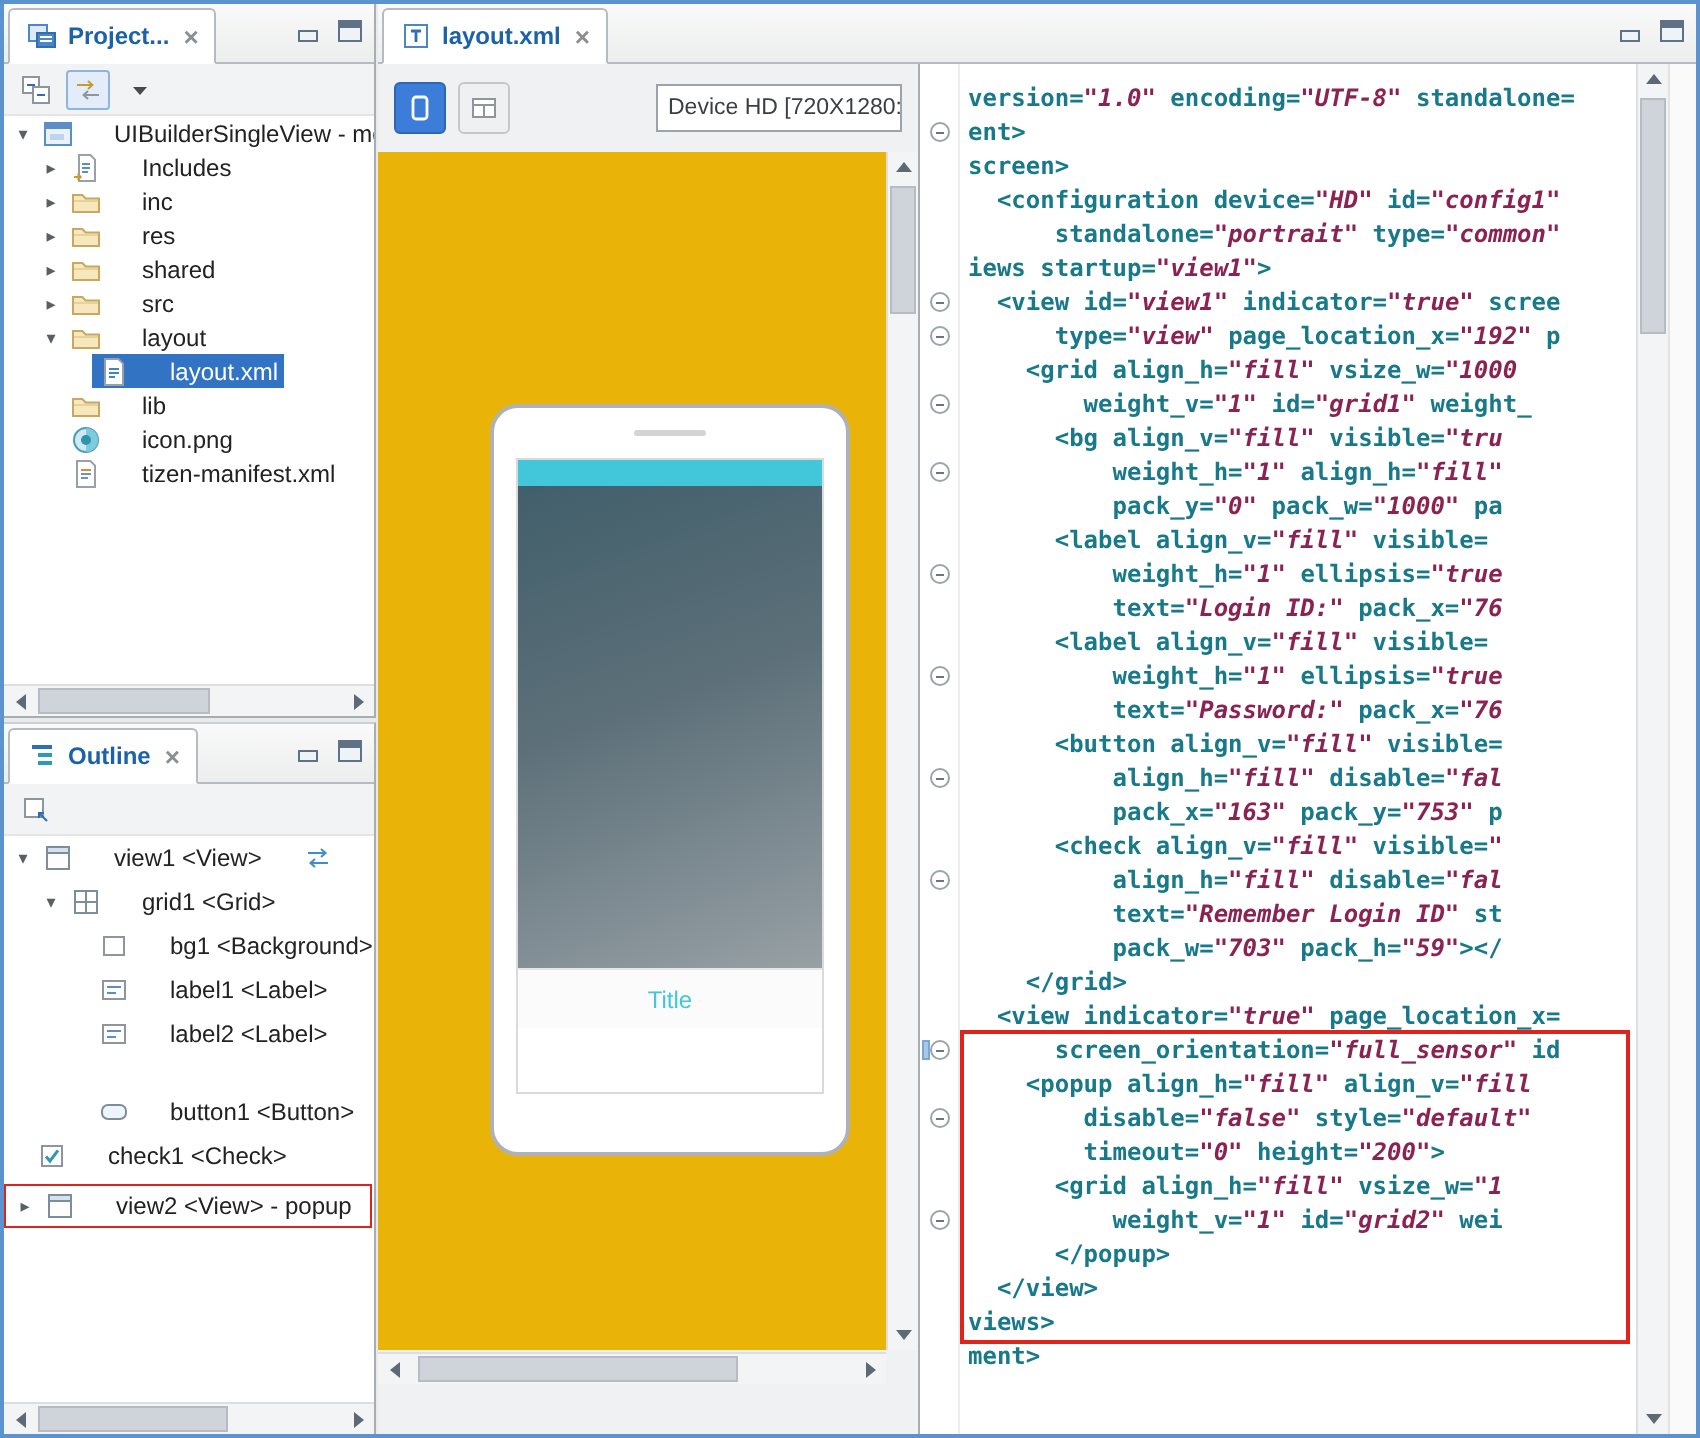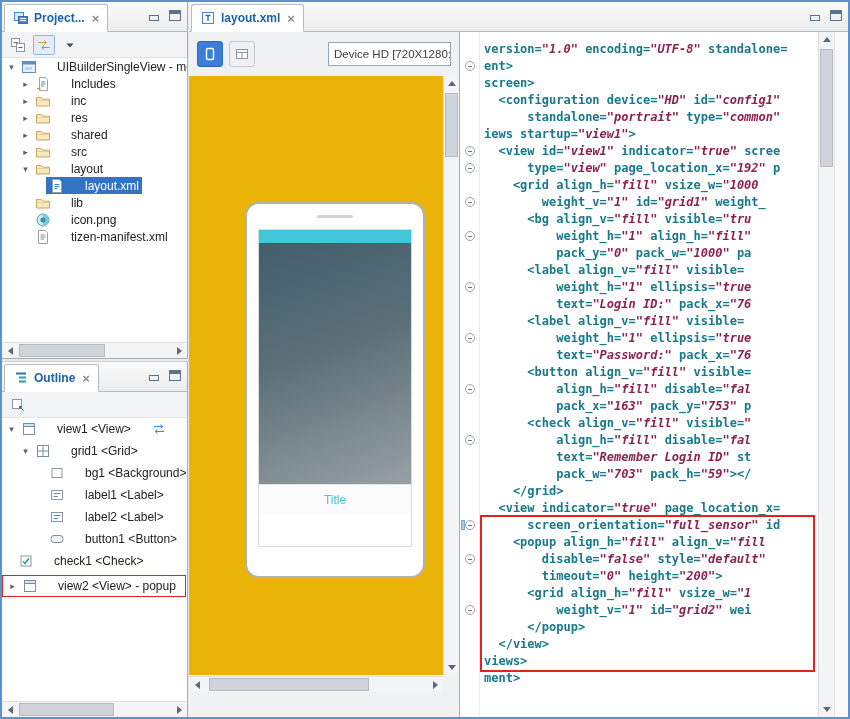--- a/index.html
+++ b/index.html
@@ -371,21 +371,21 @@
           <span class="tree-core">
             <span class="icon">
               <svg viewBox="0 0 16 16">
                 <rect x="2.5" y="3.5" width="11" height="9" fill="#fff" stroke="#8e959c"></rect>
                 <path d="M4.5 6.5 H11.5 M4.5 9.5 H9" stroke="#5b8ec6"></path>
               </svg>
             </span>
             <span class="tree-label">label2 &lt;Label&gt;</span>
           </span>
         </div>
-        <div class="tree-row" style="height: 22px; padding-left: 31px;">
+        <div class="tree-row" style="height: 22px; padding-left: 31px; margin-top: 17px;">
           <span class="expander"></span>
           <span class="tree-core">
             <span class="icon">
               <svg viewBox="0 0 16 16">
                 <rect x="2" y="4.5" width="12" height="7" rx="3" fill="#eef4fb" stroke="#7e8d9b"></rect>
               </svg>
             </span>
             <span class="tree-label">button1 &lt;Button&gt;</span>
           </span>
         </div>

